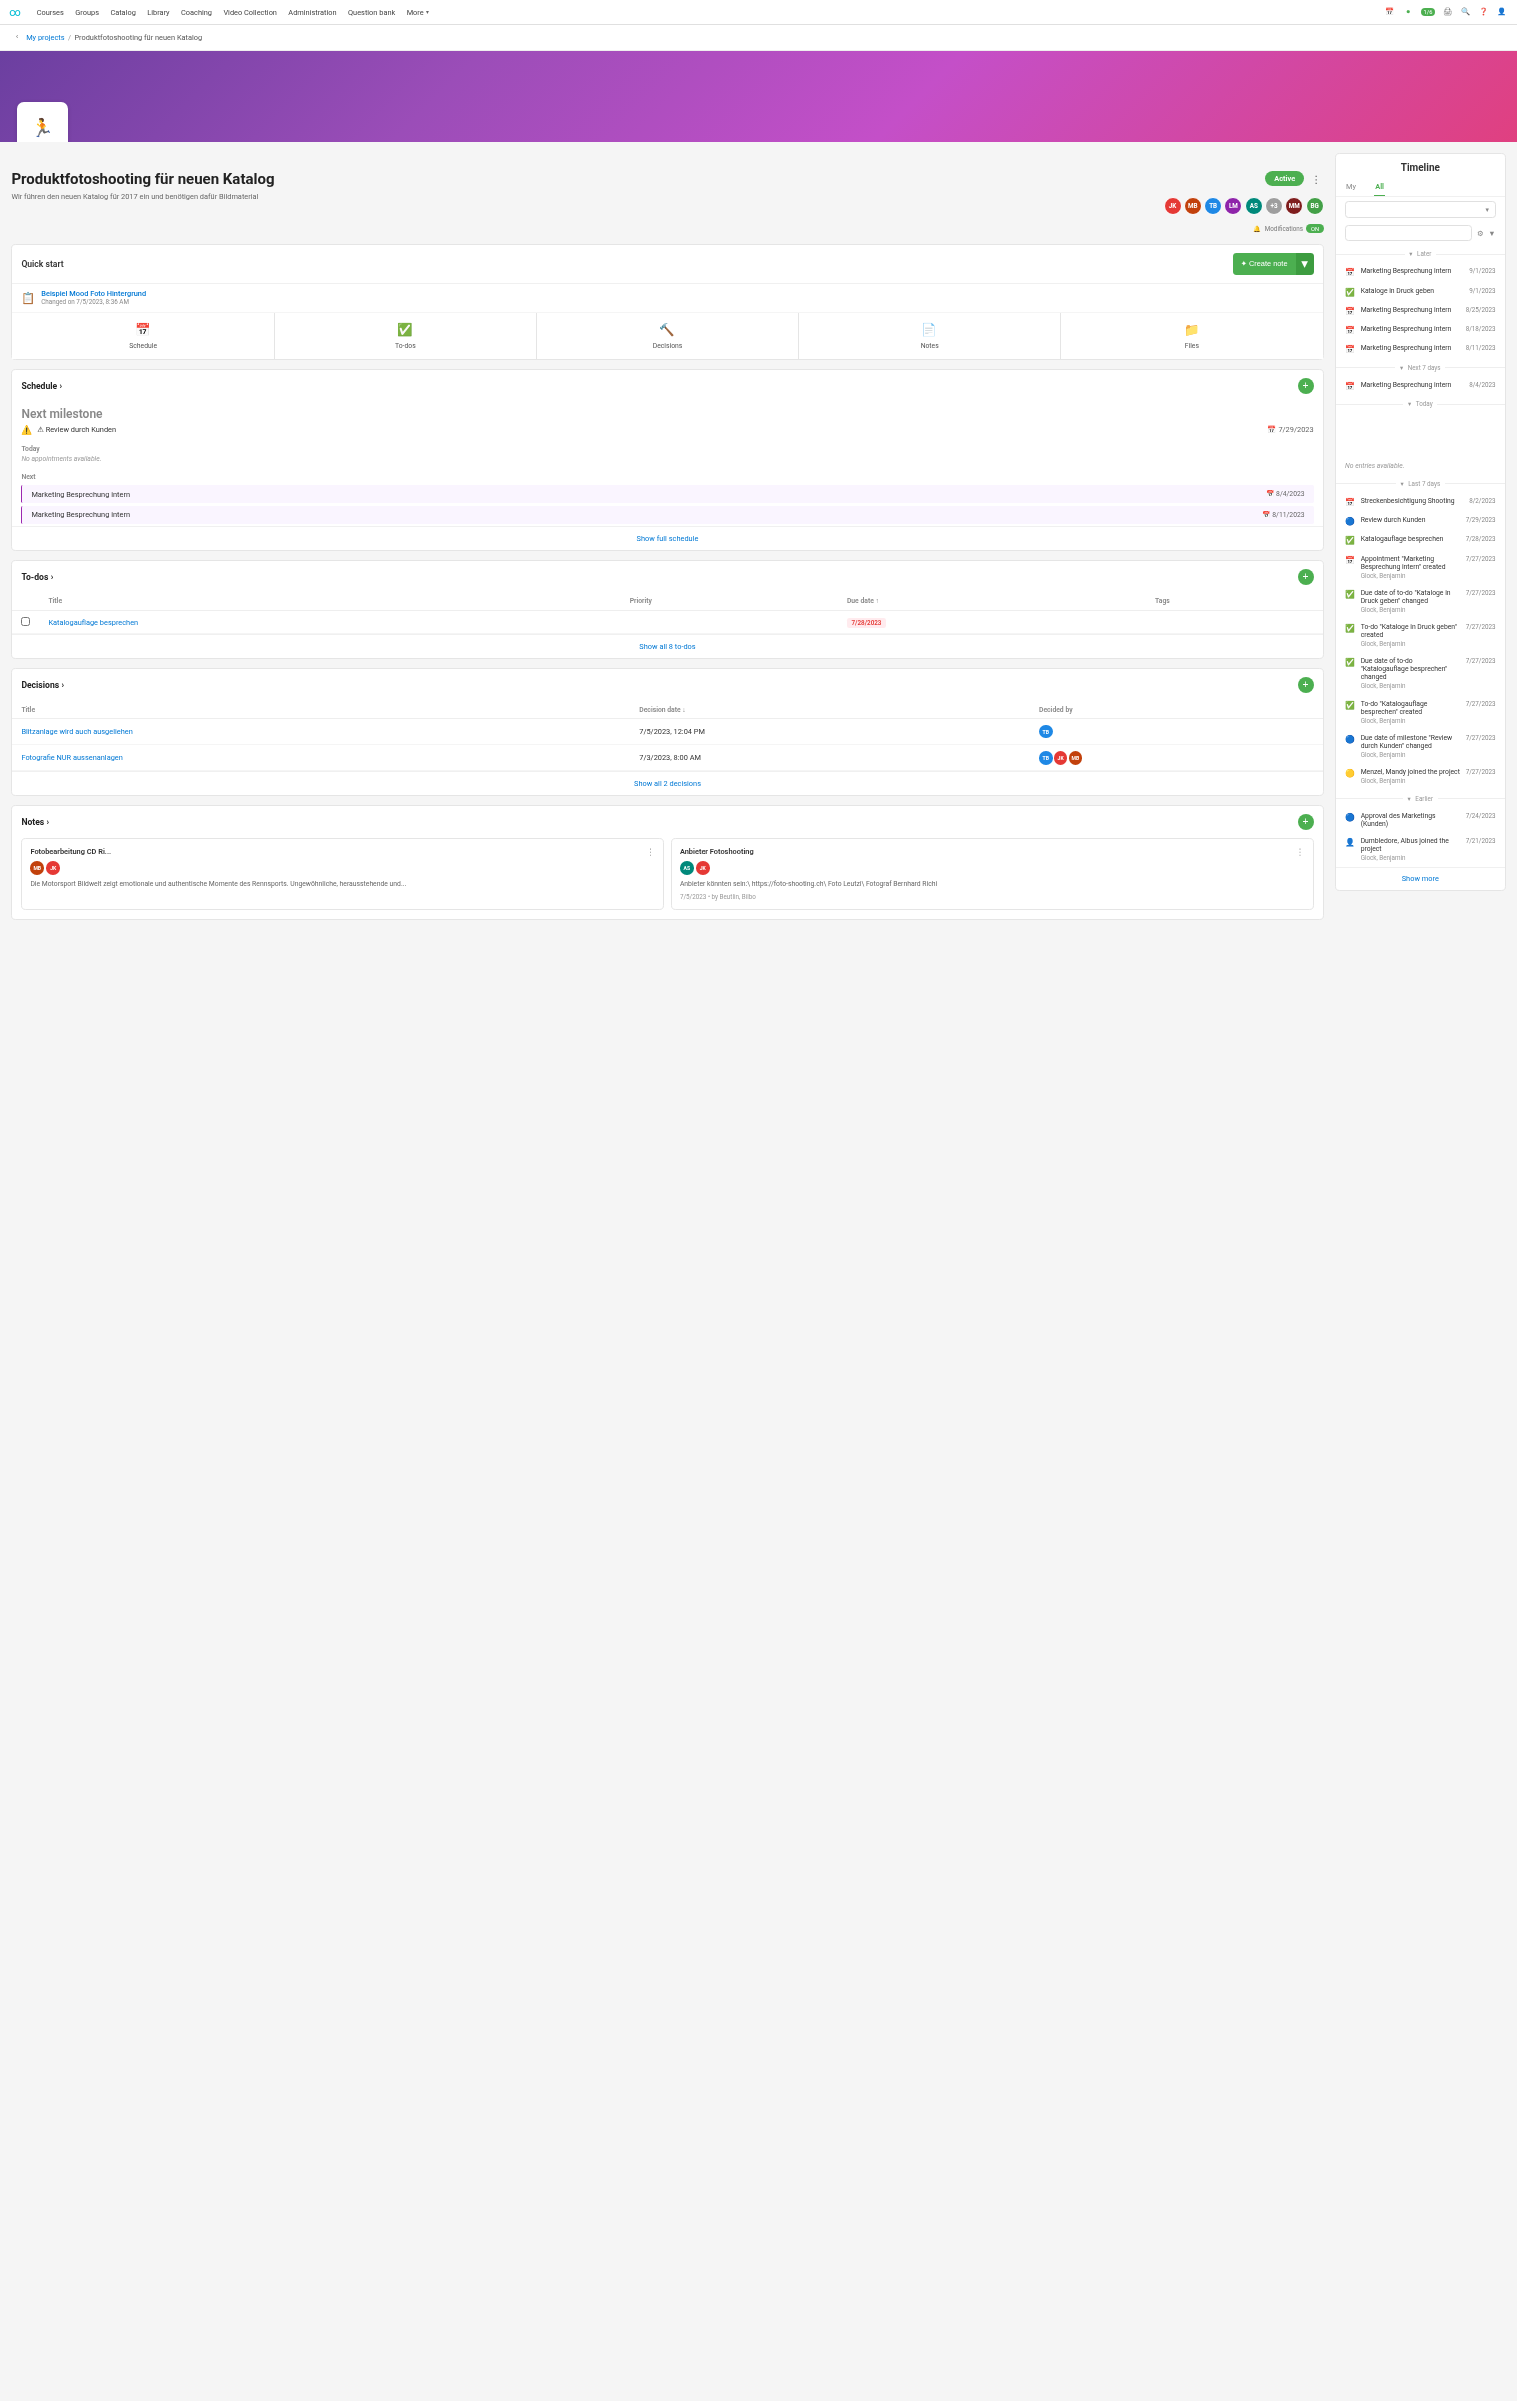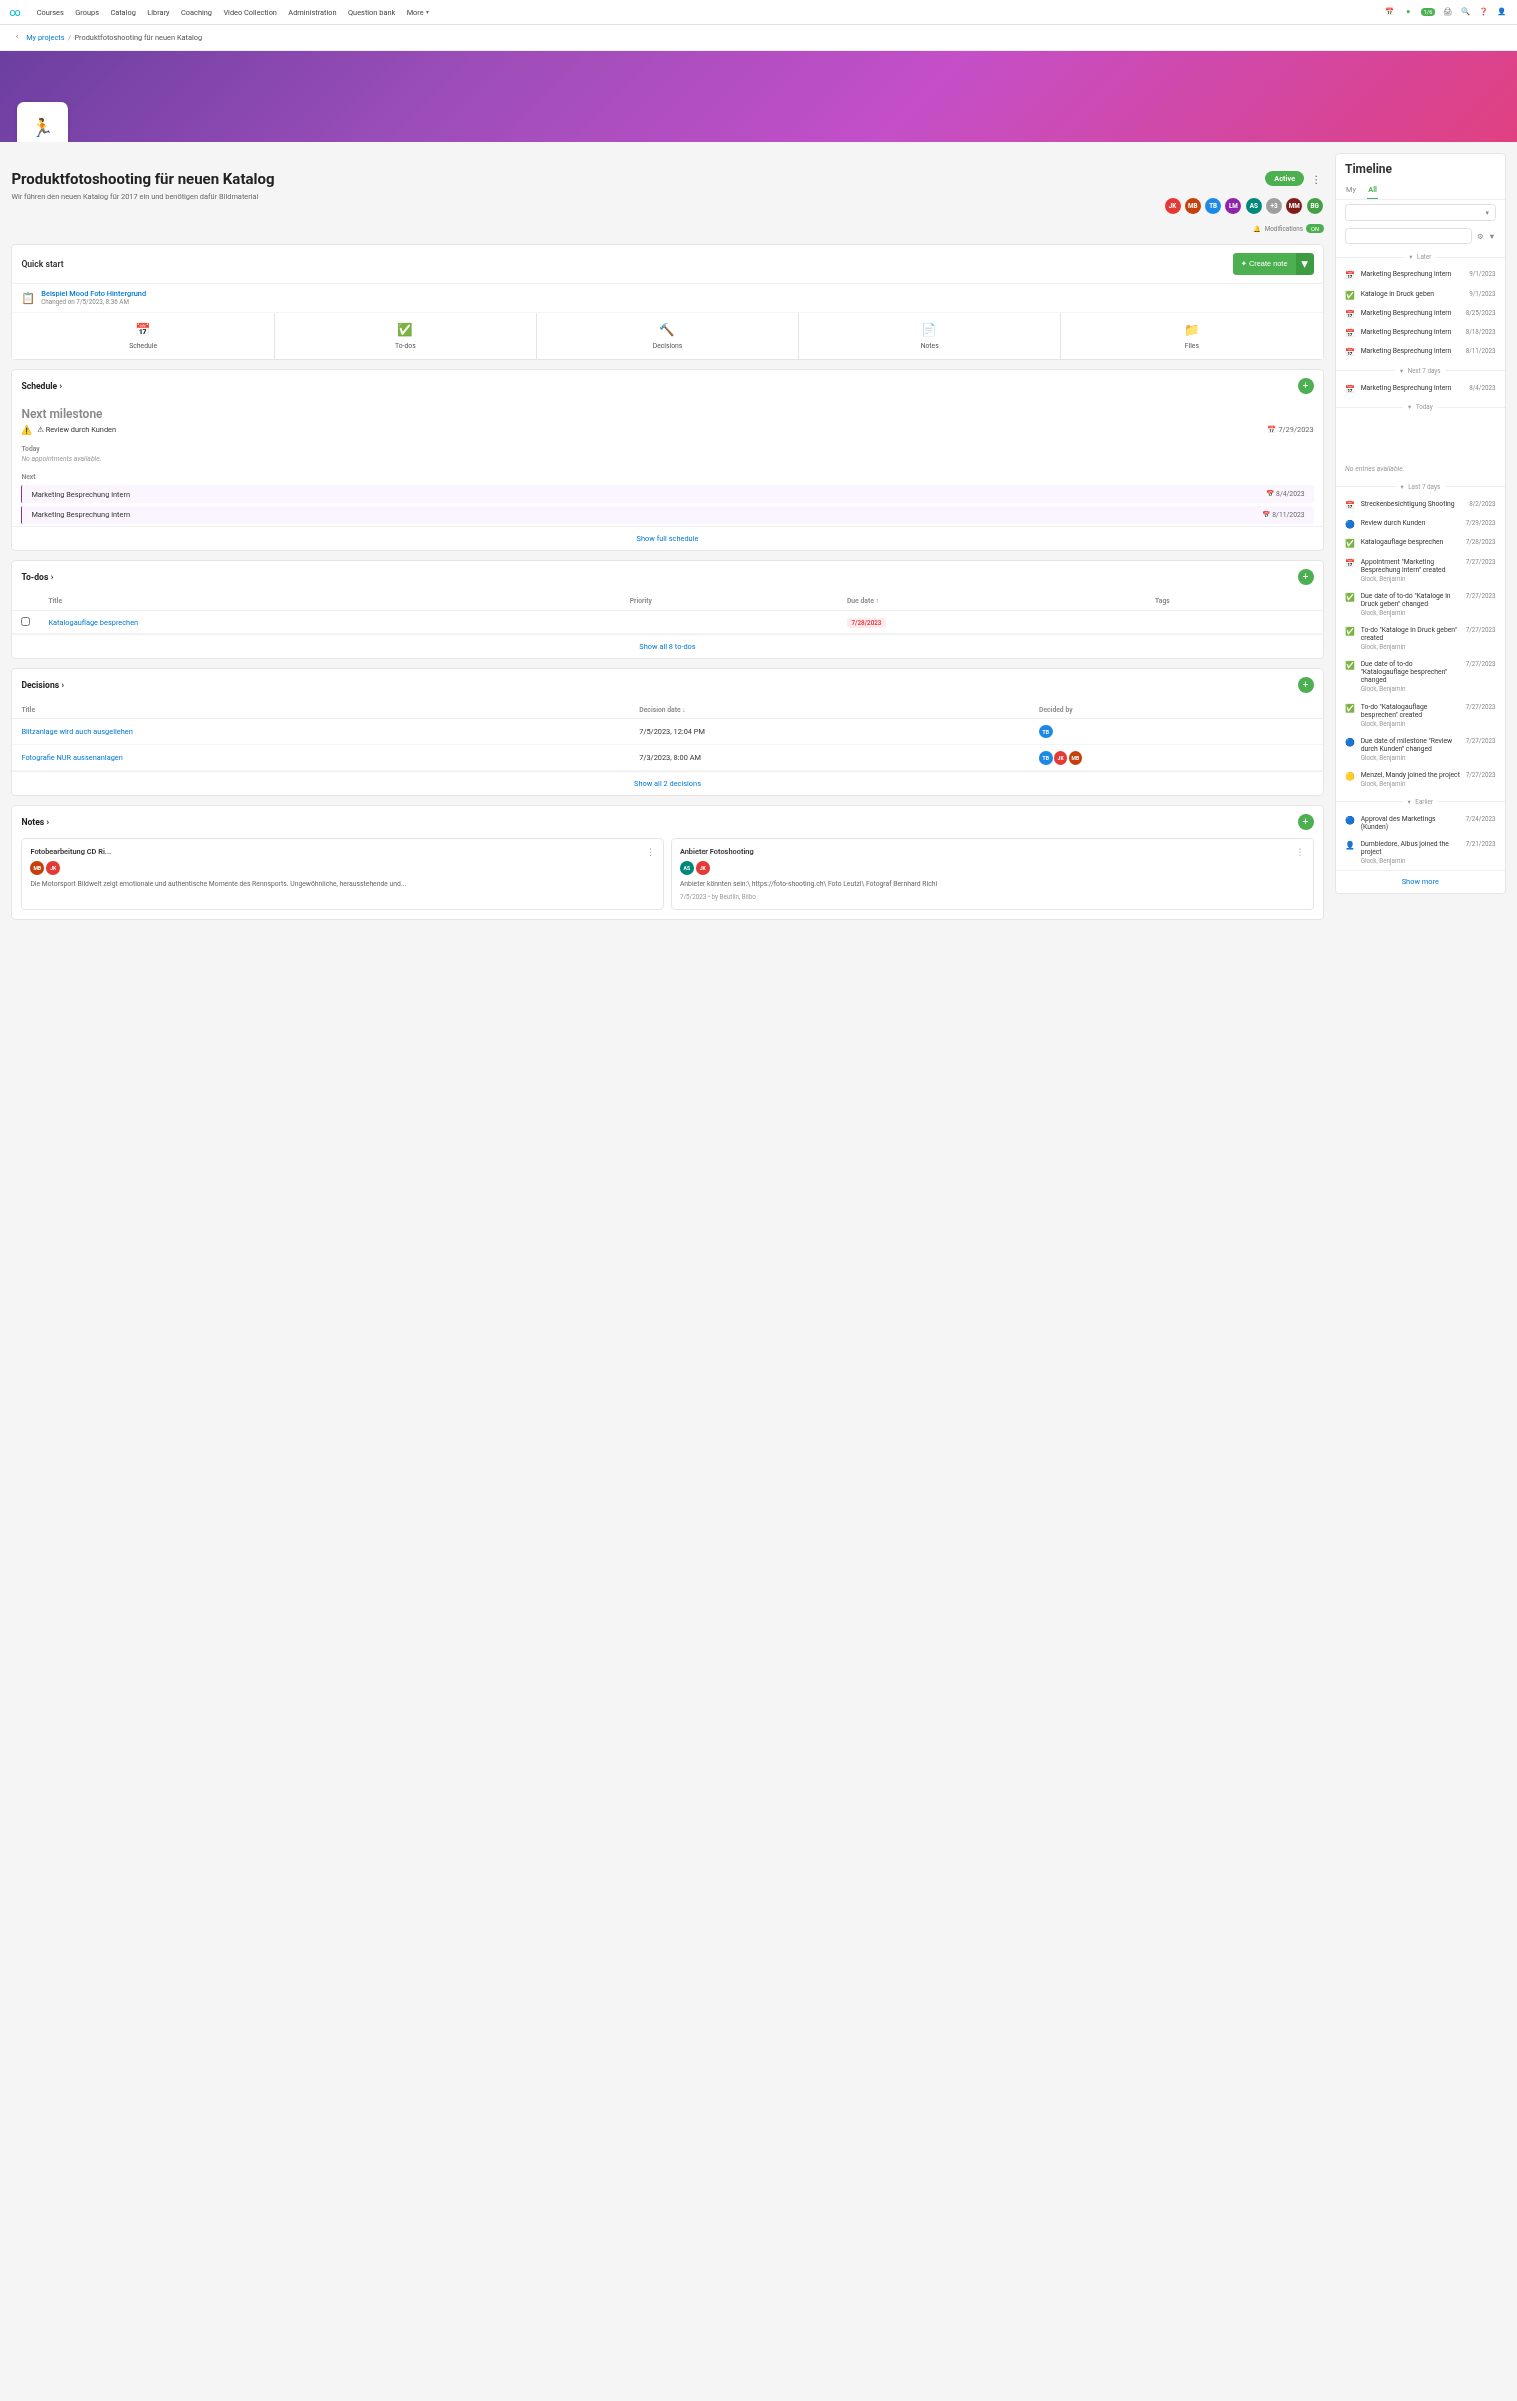--- a/index.html
+++ b/index.html
@@ -105,22 +105,22 @@
     .note-card-header { display: flex; align-items: flex-start; margin-bottom: 4.6px; }
     .note-title { font-size: 7.4px; font-weight: 600; color: #333; flex: 1; }
     .note-menu { color: #999; cursor: pointer; font-size: 9px; }
     .note-avatars { display: flex; gap: 2.3px; margin-bottom: 4.6px; }
     .note-text { font-size: 6.8px; color: #666; line-height: 1.4; }
     .note-date { font-size: 6.3px; color: #999; margin-top: 3.4px; }
 
     
     .timeline-card { background: #fff; border-radius: 4.6px; border: 0.6px solid #e5e5e5; }
     .timeline-header { padding: 8px 9px 0; border-bottom: 0.6px solid #f0f0f0; }
-    .timeline-title { font-size: 12px; font-weight: 700; margin-bottom: 5.7px; }
-    .timeline-tabs { display: flex; gap: 10px; }
+    .timeline-title { font-size: 10px; font-weight: 700; margin-bottom: 5.7px; text-align: center; }
+    .timeline-tabs { display: flex; gap: 17px; }
     .timeline-tab { padding: 3.4px 1.1px; font-size: 7.4px; color: #888; cursor: pointer; border-bottom: 1.1px solid transparent; }
     .timeline-tab.active { color: #4caf50; border-bottom-color: #4caf50; font-weight: 600; }
     .timeline-filter { padding: 4.6px 9px; }
     .timeline-filter-row { display: flex; gap: 4.6px; align-items: center; }
     .timeline-search { flex: 1; border: 0.6px solid #e0e0e0; border-radius: 3.4px; padding: 3.4px 5.7px; font-size: 6.8px; }
     .filter-icon { color: #888; cursor: pointer; }
 
     .timeline-section-label { text-align: center; font-size: 6.3px; color: #999; padding: 4.6px 0; display: flex; align-items: center; gap: 4.6px; }
     .timeline-section-label::before, .timeline-section-label::after { content: ''; flex: 1; height: 0.6px; background: #eee; }
 

